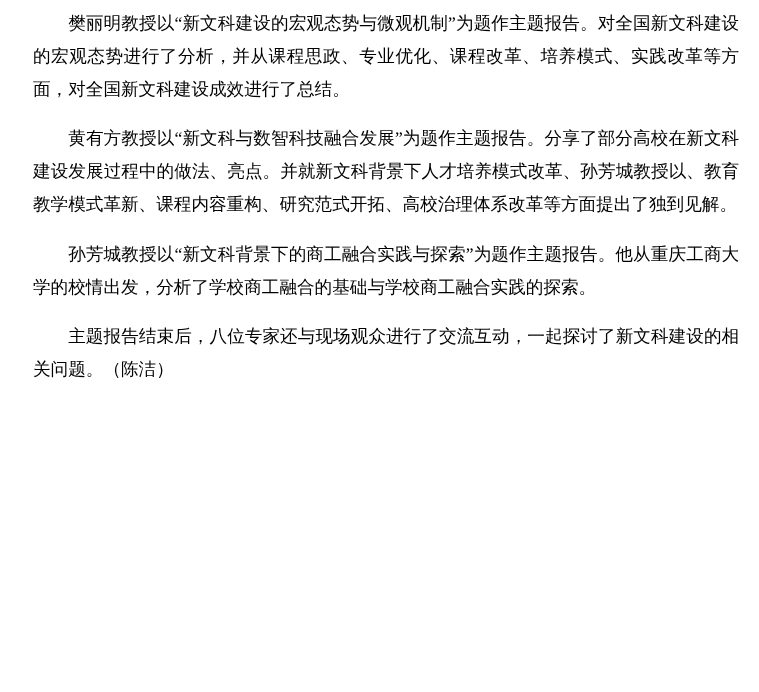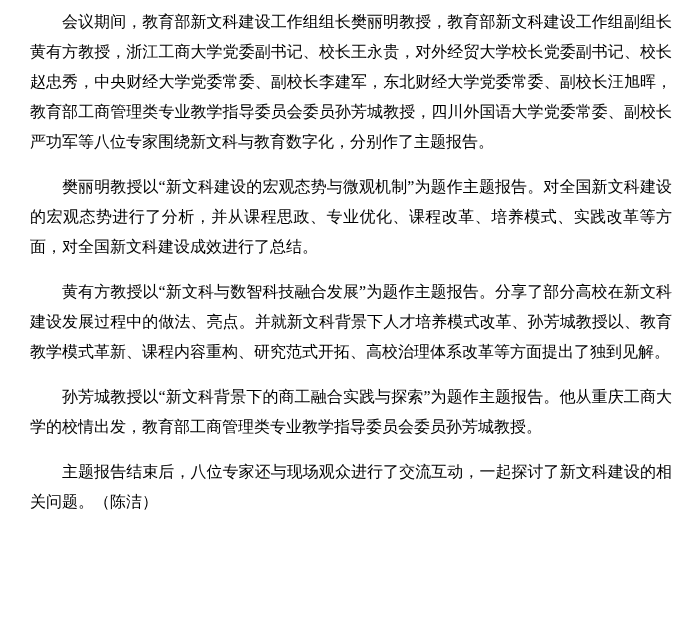--- a/index.html
+++ b/index.html
@@ -26,18 +26,17 @@
     word-break: break-all;
   }
   .page p:last-child {
     margin-bottom: 12px;
   }
 </style>
 </head>
 <body>
 
 <div class="page">
-  <p>会议期间，教育部新文科建设工作组组长樊丽明教授，教育部新文科建设工作组副组长黄有方教授，浙江工商大学党委副书记、校长王永贵，对外经贸大学校长党委副书记、校长赵忠秀，中央财经大学党委常委、副校长李建军，东北财经大学党委常委、副校长汪旭晖，教育部工商管理类专业教学指导委员会委员孙芳城教授，四川外国语大学党委常委、副校长严功军等八位专家围绕新文科与教育数字化，分别作了主题报告。</p>
   <p>樊丽明教授以“新文科建设的宏观态势与微观机制”为题作主题报告。对全国新文科建设的宏观态势进行了分析，并从课程思政、专业优化、课程改革、培养模式、实践改革等方面，对全国新文科建设成效进行了总结。</p>
   <p>黄有方教授以“新文科与数智科技融合发展”为题作主题报告。分享了部分高校在新文科建设发展过程中的做法、亮点。并就新文科背景下人才培养模式改革、孙芳城教授以、教育教学模式革新、课程内容重构、研究范式开拓、高校治理体系改革等方面提出了独到见解。</p>
-  <p>孙芳城教授以“新文科背景下的商工融合实践与探索”为题作主题报告。他从重庆工商大学的校情出发，教育部工商管理类专业教学指导委员会委员孙芳城教授。</p>
+  <p>孙芳城教授以“新文科背景下的商工融合实践与探索”为题作主题报告。他从重庆工商大学的校情出发，分析了学校商工融合的基础与学校商工融合实践的探索。</p>
   <p>主题报告结束后，八位专家还与现场观众进行了交流互动，一起探讨了新文科建设的相关问题。（陈洁）</p>
 </div>
 
 </body></html>

